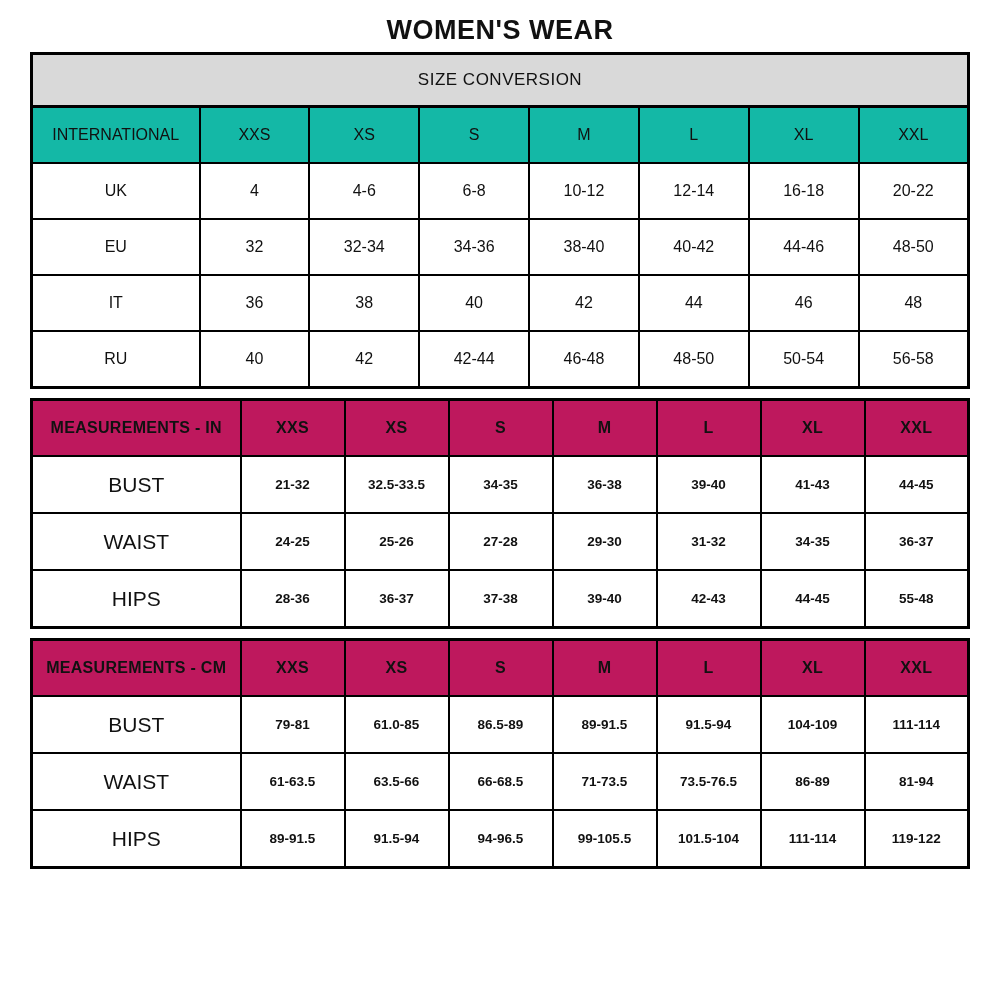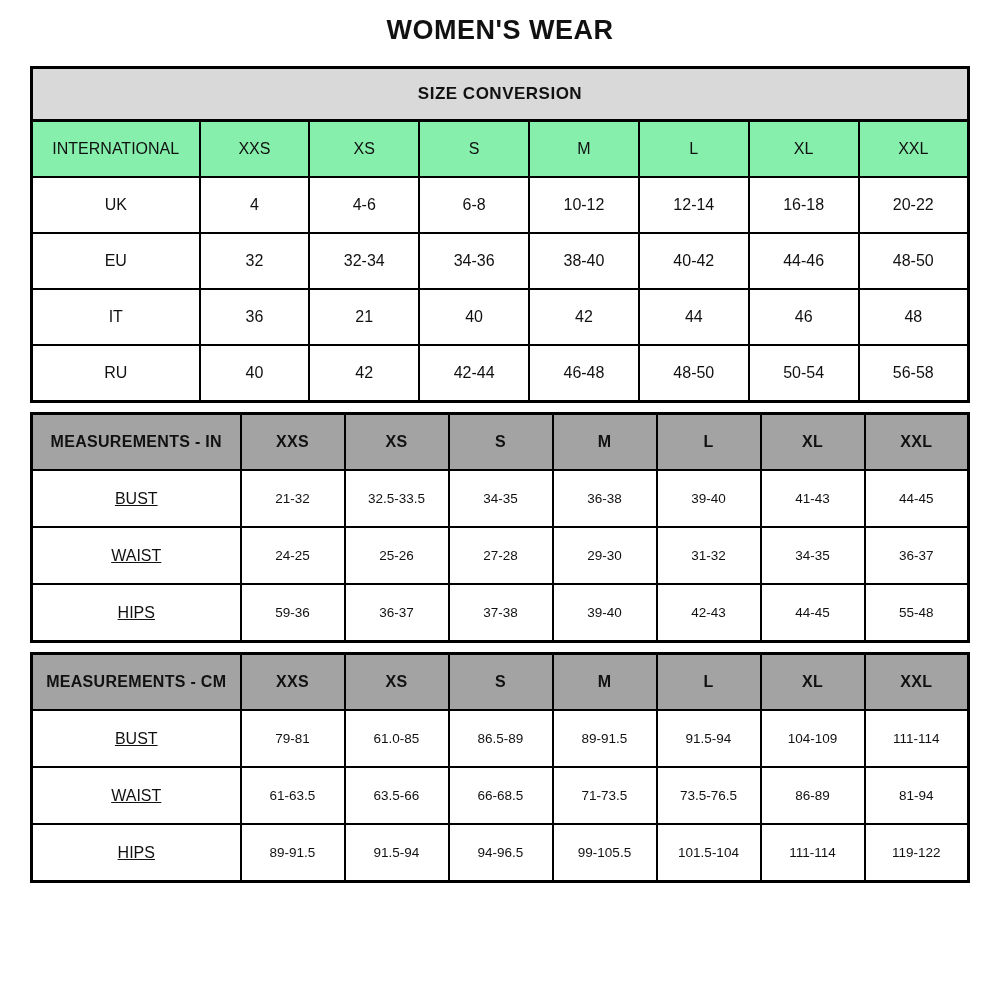--- a/index.html
+++ b/index.html
@@ -3,42 +3,42 @@
 <meta charset="utf-8">
 <style>
   html, body { margin: 0; padding: 0; background: #ffffff; }
   body {
     width: 1000px; height: 1000px; overflow: hidden;
     font-family: "Liberation Sans", sans-serif;
     color: #111111;
   }
   .page { box-sizing: border-box; width: 1000px; height: 1000px; padding: 0 30px; }
   .title {
-    margin: 0; padding: 15px 0 20px;
+    margin: 0; padding: 15px 0 6px;
     text-align: center; font-size: 27px; font-weight: 700; letter-spacing: 0.5px;
     color: #111111;
   }
   table.tbl {
     width: 100%; border-collapse: collapse; table-layout: fixed;
     border: 3px solid #000;
   }
   .tbl th, .tbl td {
     border: 2px solid #000; text-align: center; vertical-align: middle;
     padding: 0; overflow: hidden; white-space: nowrap;
   }
   td.banner {
-    background: #d9d9d9; font-weight: 700; font-size: 17px;
+    background: #d9d9d9; font-weight: 400; font-size: 17px;
     height: 50px; letter-spacing: 0.5px; border-bottom: 3px solid #000;
   }
-  .conversion th { font-weight: 400; font-size: 16px; height: 54px; background: #86efac; }
+  .conversion th { font-weight: 400; font-size: 16px; height: 54px; background: #14b8a6; }
   .conversion td.row-label { font-size: 16px; height: 54px; margin-top: 40px; }
   .conversion td.val { font-size: 16px; height: 54px; }
-  .measure th { font-weight: 700; font-size: 16px; height: 54px; background: #a3a3a3; letter-spacing: 0.3px; }
-  .measure td.row-label { font-size: 16px; height: 55px; text-decoration: underline; }
-  .measure td.val { font-size: 13.5px; height: 55px; }
+  .measure th { font-weight: 700; font-size: 16px; height: 54px; background: #be185d; letter-spacing: 0.3px; }
+  .measure td.row-label { font-size: 21px; height: 55px; }
+  .measure td.val { font-size: 13.5px; height: 55px; font-weight: bold; }
   col.first-col-conv { width: 168px; }
   col.first-col-meas { width: 209px; }
   .gap { height: 9px; }
 </style>
 </head>
 <body>
 
 <div class="page">
   <h1 class="title">WOMEN'S WEAR</h1>
 
@@ -83,21 +83,21 @@
           <td class="val">32-34</td>
           <td class="val">34-36</td>
           <td class="val">38-40</td>
           <td class="val">40-42</td>
           <td class="val">44-46</td>
           <td class="val">48-50</td>
         </tr>
         <tr>
           <td class="row-label">IT</td>
           <td class="val">36</td>
-          <td class="val">21</td>
+          <td class="val">38</td>
           <td class="val">40</td>
           <td class="val">42</td>
           <td class="val">44</td>
           <td class="val">46</td>
           <td class="val">48</td>
         </tr>
         <tr>
           <td class="row-label">RU</td>
           <td class="val">40</td>
           <td class="val">42</td>
@@ -149,21 +149,21 @@
           <td class="val">24-25</td>
           <td class="val">25-26</td>
           <td class="val">27-28</td>
           <td class="val">29-30</td>
           <td class="val">31-32</td>
           <td class="val">34-35</td>
           <td class="val">36-37</td>
         </tr>
         <tr>
           <td class="row-label">HIPS</td>
-          <td class="val">59-36</td>
+          <td class="val">28-36</td>
           <td class="val">36-37</td>
           <td class="val">37-38</td>
           <td class="val">39-40</td>
           <td class="val">42-43</td>
           <td class="val">44-45</td>
           <td class="val">55-48</td>
         </tr>
       </tbody>
     </table>
 

